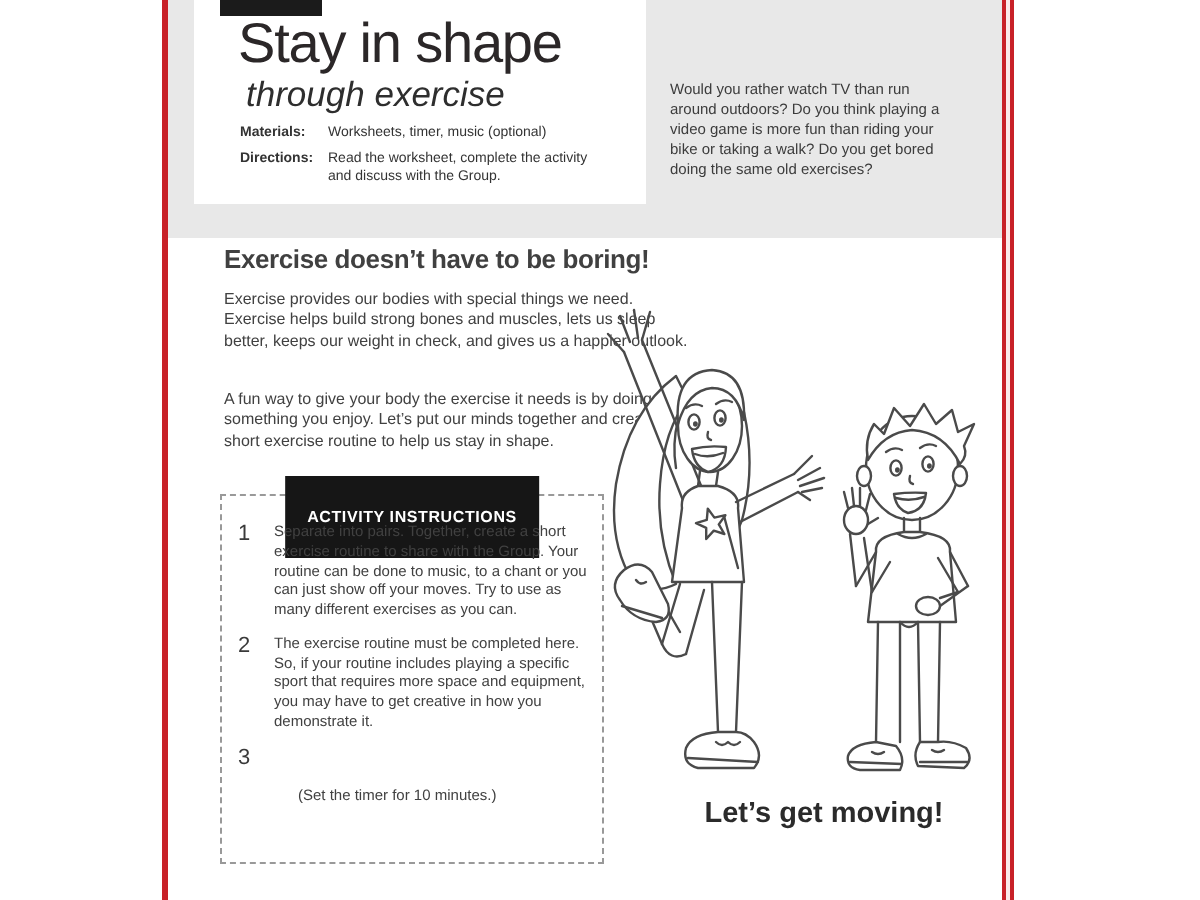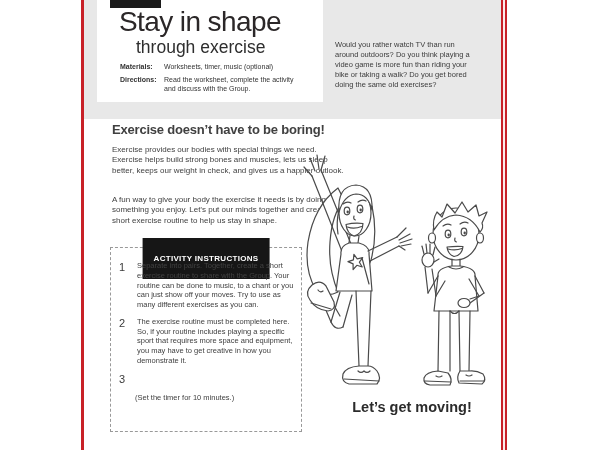--- a/index.html
+++ b/index.html
@@ -10,40 +10,40 @@
   
   .rail-left  { position:absolute; left:81px;  top:0; width:3px; height:450px; background:#c82128; }
   .rail-right { position:absolute; left:501px; top:0; width:6px; height:450px;
                 background:#fbeaea; border-left:2px solid #c82128; border-right:2px solid #c82128; }
 
   
   .band { position:absolute; left:84px; top:0; width:417px; height:119px; background:#e8e8e8; }
   .card { position:absolute; left:13px; top:0; width:226px; height:102px; background:#ffffff; }
   .tab  { position:absolute; left:13px; top:0; width:51px; height:8px; background:#1b1b1b; }
   .title    { position:absolute; left:22px; top:6px;  font-size:28px; font-weight:400; letter-spacing:-0.6px; color:#2b2728; white-space:nowrap; }
-  .subtitle { position:absolute; left:39px; top:37px; font-size:17.5px; font-weight:400; color:#2e2e2e; white-space:nowrap; }
+  .subtitle { position:absolute; left:26px; top:37px; font-size:17.5px; font-weight:400; color:#2e2e2e; white-space:nowrap;font-style:italic; }
   .meta { position:absolute; left:23px; top:62px; display:grid; grid-template-columns:44px 142px; row-gap:4px; font-size:7px; line-height:1.3; color:#333; }
   .meta .lbl { font-weight:700; }
   .question { position:absolute; left:251px; top:40px; width:136px; font-size:7.5px; line-height:1.33; color:#3c3c3c; }
 
   
   .heading { position:absolute; left:112px; top:122px; font-size:13px; font-weight:600; letter-spacing:-0.2px; color:#404040; white-space:nowrap; }
   .para { position:absolute; left:112px; width:233px; font-size:8px; line-height:1.3; color:#414141; }
   .para.p1 { top:145px; }
   .para.p2 { top:195px; }
 
   
   .dashed { position:absolute; left:110px; top:247px; width:192px; height:185px; border:1px dashed #999; }
   .act-hdr { position:absolute; left:50%; top:-10px; transform:translateX(-50%); background:#161616; color:#fff;
              font-size:8px; font-weight:700; letter-spacing:0.3px; padding:16px 11px; white-space:nowrap; }
   .items { position:absolute; left:8px; right:4px; top:13px; display:flex; flex-direction:column; gap:7px; }
   .item { display:flex; }
   .item .num { width:18px; flex:0 0 18px; font-size:11px; color:#3a3a3a; }
   .item .txt { flex:1; font-size:7.5px; line-height:1.3; color:#414141; }
-  .note { margin-left:16px; margin-top:1px; font-size:7.5px; color:#414141; }
+  .note { margin-left:30px; margin-top:1px; font-size:7.5px; color:#414141; }
 
   
   .art { position:absolute; left:298px; top:150px; width:205px; height:242px; }
   .art path, .art ellipse, .art polygon, .art line { stroke:#4a4a4a; stroke-width:1.2; fill:none; stroke-linecap:round; stroke-linejoin:round; }
   .art .f  { fill:#ffffff; }
   .art .pp { fill:#4a4a4a; stroke:none; }
   .callout { position:absolute; left:348px; top:399px; width:128px; text-align:center; font-size:14.5px; font-weight:600; color:#2b2b2b; white-space:nowrap; }
 </style>
 </head>
 <body>

